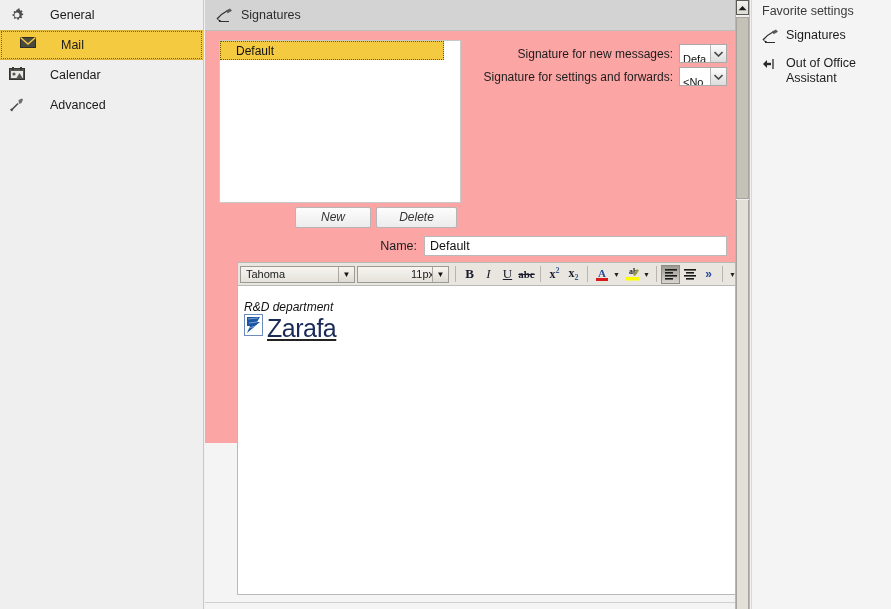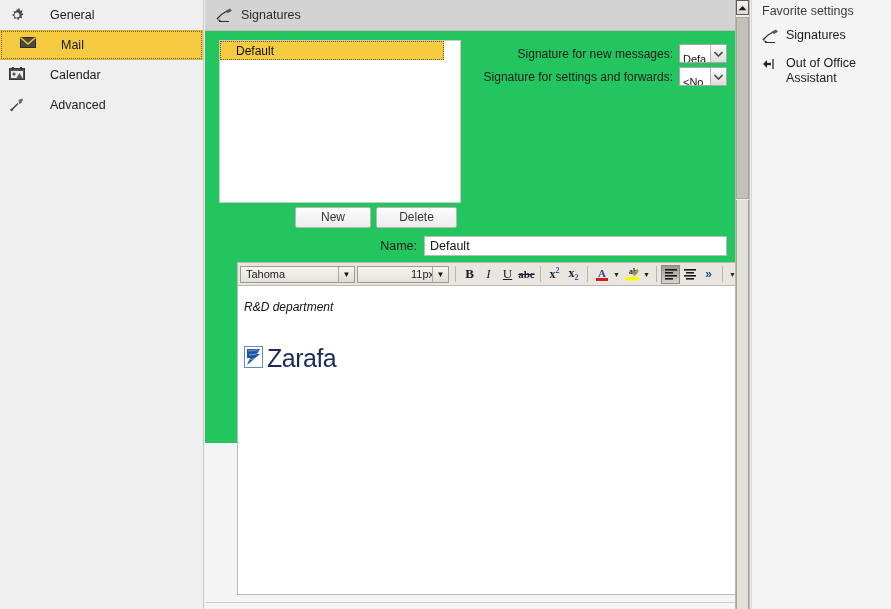--- a/index.html
+++ b/index.html
@@ -33,21 +33,21 @@
   
   .main{
     position:absolute;left:205px;top:0;width:536px;height:609px;
     background:#f4f4f4;
   }
   .main-header{
     height:31px;background:#d3d3d3;border-bottom:1px solid #bdbdbd;
     display:flex;align-items:center;padding-left:11px;box-sizing:border-box;
   }
   .main-header .h-title{font-size:12.5px;color:#2b2b2b;margin-left:9px;}
-  .main-body{position:relative;height:412px;background:#22c55e;}
+  .main-body{position:relative;height:412px;background:#fca5a5;}
 
   
   .sig-list{
     position:absolute;left:14px;top:9px;width:242px;height:163px;
     background:#fff;border:1px solid #c9c9c9;box-sizing:border-box;
   }
   .sig-row{
     height:19px;line-height:19px;padding-left:15px;font-size:12px;color:#111;
     box-sizing:border-box;cursor:default;
   }
@@ -74,21 +74,21 @@
     background:linear-gradient(#fcfcfc,#dcdcdc);
     border-left:1px solid #b4b4b4;
     display:flex;align-items:center;justify-content:center;
   }
 
   
   .btn{
     background:linear-gradient(#fdfdfd,#ececec);
     border:1px solid #b5b5b5;border-radius:2px;
     font-family:"Liberation Sans",sans-serif;font-size:12px;color:#333;
-    text-align:center;cursor:default;box-sizing:border-box;
+    text-align:center;cursor:default;box-sizing:border-box;font-style:italic;
   }
   .btn-new{position:absolute;left:90px;top:176px;width:76px;height:21px;line-height:19px;}
   .btn-del{position:absolute;left:171px;top:176px;width:81px;height:21px;line-height:19px;}
 
   
   .name-row{position:absolute;left:14px;top:205px;width:508px;display:flex;align-items:center;}
   .name-lbl{font-size:12.5px;color:#1c1c1c;width:205px;text-align:right;padding-right:7px;box-sizing:border-box;}
   .name-input{
     flex:1;height:20px;background:#fff;border:1px solid #b9b9b9;
     font-size:12.5px;color:#111;padding-left:5px;line-height:18px;box-sizing:border-box;
@@ -119,21 +119,21 @@
     width:19px;height:19px;display:flex;align-items:center;justify-content:center;
     box-sizing:border-box;cursor:default;
   }
   .tbtn.pressed{
     background:linear-gradient(#9a9a92,#d6d4cc);
     border:1px solid #8d8b83;
   }
   .tiny-arrow{width:11px;height:19px;display:flex;align-items:center;justify-content:center;font-size:7px;color:#222;}
   .ebody{height:308px;background:#fff;padding:14px 0 0 3px;box-sizing:border-box;}
   .ebody .line1{font-size:12px;color:#111;padding-left:3px;font-style:italic;}
-  .logo{display:flex;align-items:center;margin-top:30px;padding-left:3px;}
+  .logo{display:flex;padding-left:3px;text-decoration:underline;}
   .logo .ltext{
     font-family:"Liberation Sans",sans-serif;font-size:25px;color:#1b2a58;
     margin-left:4px;letter-spacing:-0.5px;
   }
 
   
   .footer-line{position:absolute;left:0;top:571px;width:536px;height:1px;background:#cfcfcf;}
 
   
   .vscroll{

